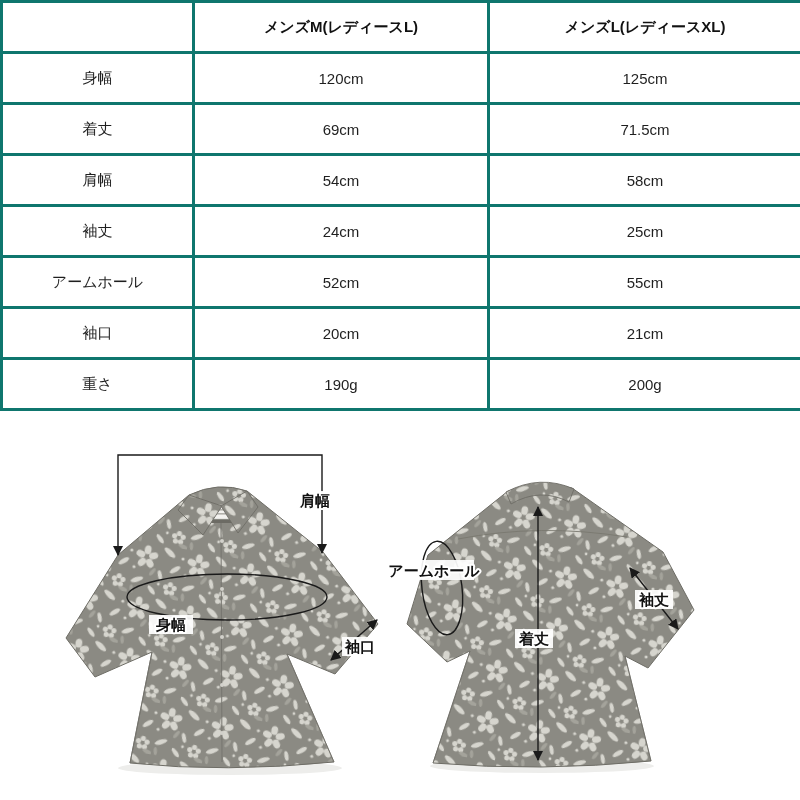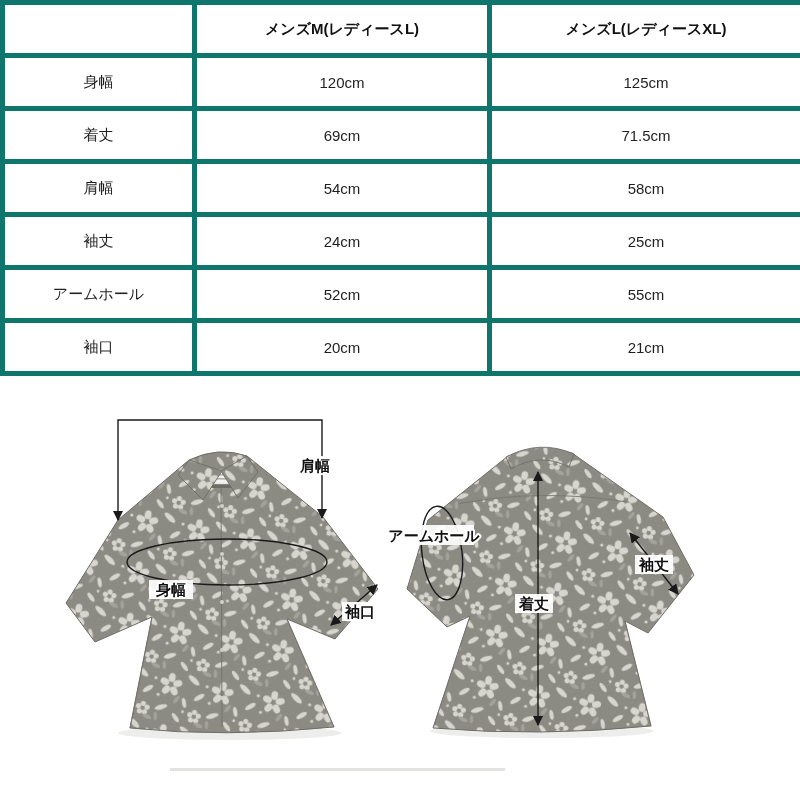--- a/index.html
+++ b/index.html
@@ -12,21 +12,21 @@
   .size-table{
     width:800px;
     border-collapse:collapse;
     table-layout:fixed;
     border-left:2px solid #2a2a2a;
     border-right:2px solid #2a2a2a;
     border-top:1px solid #d8d8d8;
     border-bottom:3px solid #1a1a1a;
   }
   .size-table th,.size-table td{
-    border:5px solid #0f766e;
+    border:3px solid #0f766e;
     height:48px;
     padding:0;
     text-align:center;
     vertical-align:middle;
     font-size:15px;
     color:#1f1f1f;
     white-space:nowrap;
     overflow:hidden;
   }
   .size-table th{font-weight:bold;color:#111;}
@@ -79,20 +79,25 @@
   </tr>
   <tr>
     <td>アームホール</td>
     <td>52cm</td>
     <td>55cm</td>
   </tr>
   <tr>
     <td>袖口</td>
     <td>20cm</td>
     <td>21cm</td>
+  </tr>
+  <tr>
+    <td>重さ</td>
+    <td>190g</td>
+    <td>200g</td>
   </tr>
 </tbody>
   </table>
 
 <div class="figure-wrap">
 <svg width="800" height="404" viewBox="0 0 800 404">
   <defs>
     <pattern id="floral" width="52" height="52" patternUnits="userSpaceOnUse" patternTransform="rotate(10)">
       <rect width="52" height="52" fill="#8b8a83"></rect>
       <g fill="#d6d5ce">

